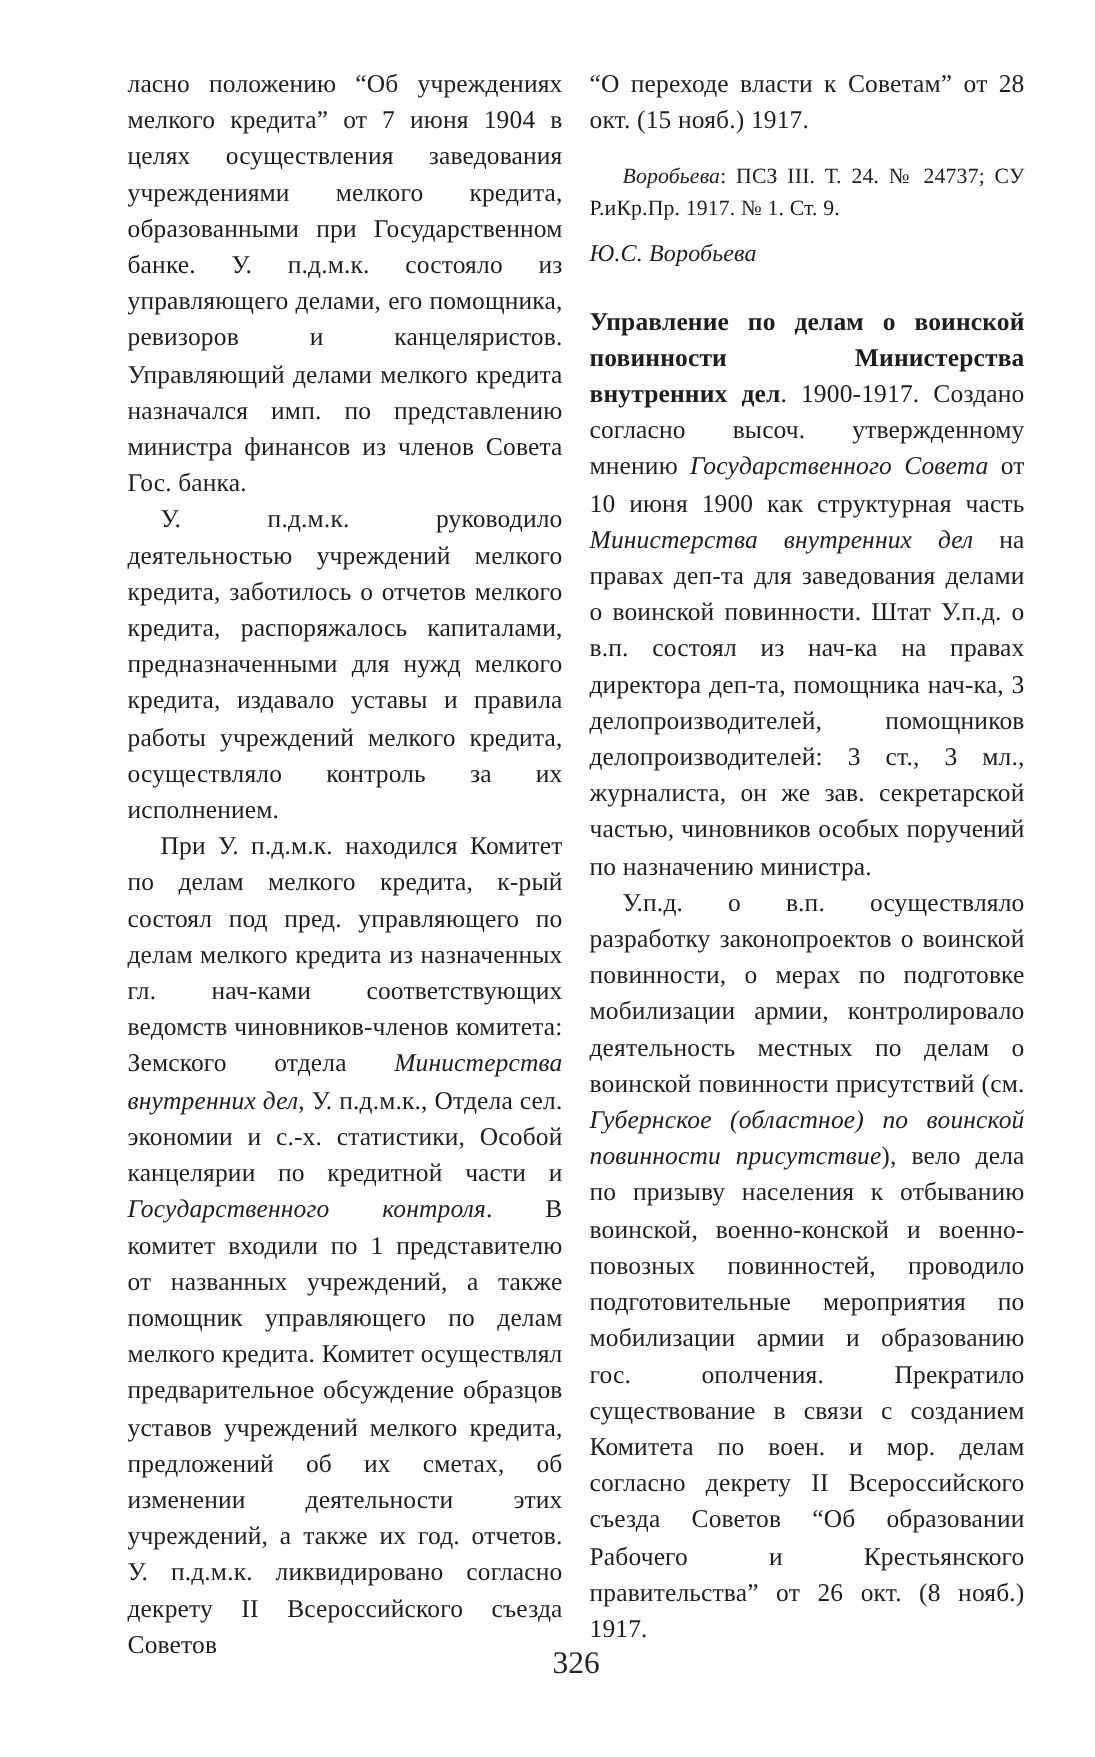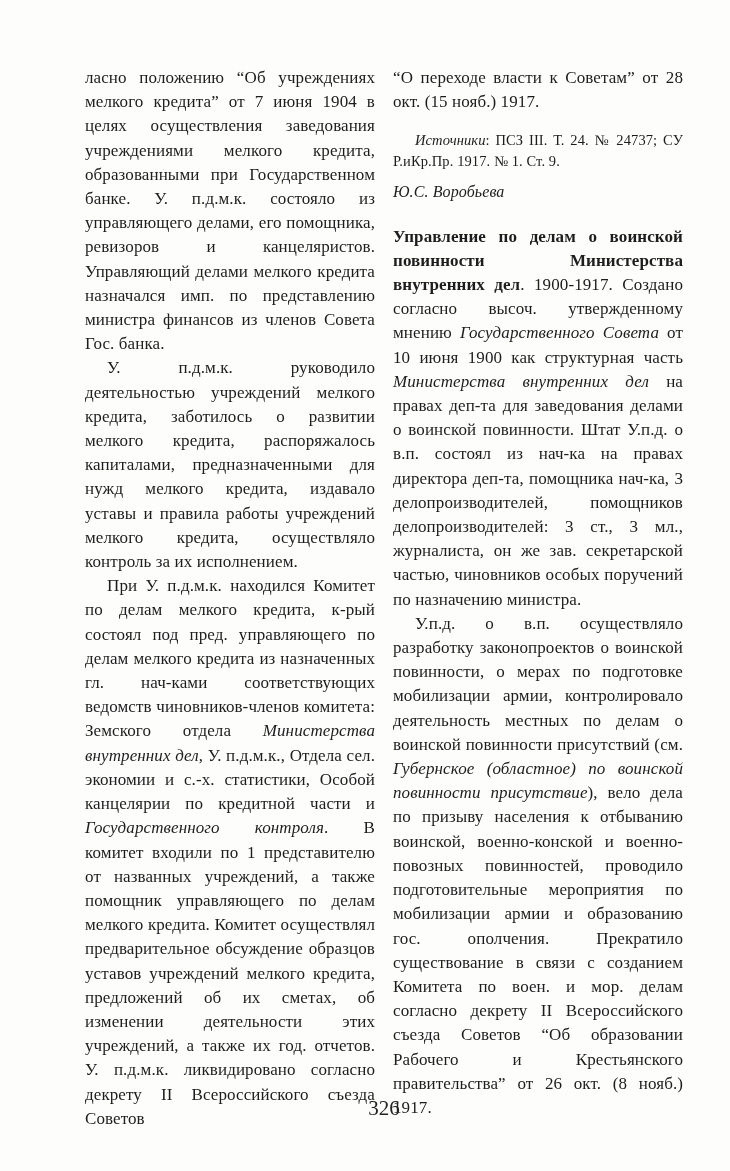--- a/index.html
+++ b/index.html
@@ -14,21 +14,20 @@
     width:730px;height:1171px;
     background:#fdfdfc;
     color:#1d1d1d;
   }
   .columns{
     position:absolute;
     left:85px;top:44px;
     width:598px;
     display:flex;
     gap:18px;
-    margin-top:22px;
   }
   .col{
     width:290px;
     font-size:17px;
     line-height:24.2px;
     text-align:justify;
     letter-spacing:.1px;
   }
   .para{margin:0;}
   .indent{text-indent:22px;}
@@ -56,25 +55,25 @@
     color:#242424;
   }
 </style>
 </head>
 <body>
 
 <div class="page">
   <div class="columns">
     <div class="col">
         <p class="para"><span>ласно положению “Об учреждениях мелкого кредита” от 7 июня 1904 в целях осуществления заведования учреждениями мелкого кредита, образованными при Государственном банке. У. п.д.м.к. состояло из управляющего делами, его помощника, ревизоров и канцеляристов. Управляющий делами мелкого кредита назначался имп. по представлению министра финансов из членов Совета Гос. банка.</span></p>
-        <p class="para indent"><span>У. п.д.м.к. руководило деятельностью учреждений мелкого кредита, заботилось о развитии мелкого кредита, распоряжалось капиталами, предназначенными для нужд мелкого кредита, издавало уставы и правила работы учреждений мелкого кредита, осуществляло контроль за их исполнением.</span></p>
+        <p class="para indent"><span>У. п.д.м.к. руководило деятельностью учреждений мелкого кредита, заботилось о отчетов мелкого кредита, распоряжалось капиталами, предназначенными для нужд мелкого кредита, издавало уставы и правила работы учреждений мелкого кредита, осуществляло контроль за их исполнением.</span></p>
         <p class="para indent"><span>При У. п.д.м.к. находился Комитет по делам мелкого кредита, к-рый состоял под пред. управляющего по делам мелкого кредита из назначенных гл. нач-ками соответствующих ведомств чиновников-членов комитета: Земского отдела </span><span class="italic">Министерства внутренних дел</span><span>, У. п.д.м.к., Отдела сел. экономии и с.-х. статистики, Особой канцелярии по кредитной части и </span><span class="italic">Государственного контроля</span><span>. В комитет входили по 1 представителю от названных учреждений, а также помощник управляющего по делам мелкого кредита. Комитет осуществлял предварительное обсуждение образцов уставов учреждений мелкого кредита, предложений об их сметах, об изменении деятельности этих учреждений, а также их год. отчетов. У. п.д.м.к. ликвидировано согласно декрету II Всероссийского съезда Советов</span></p>
       </div>
     <div class="col">
         <p class="para"><span>“О переходе власти к Советам” от 28 окт. (15 нояб.) 1917.</span></p>
-        <p class="para sources indent"><span class="italic">Источники</span><span>: ПСЗ III. Т. 24. № 24737; СУ Р.иКр.Пр. 1917. № 1. Ст. 9.</span></p>
+        <p class="para sources indent"><span class="italic">Воробьева</span><span>: ПСЗ III. Т. 24. № 24737; СУ Р.иКр.Пр. 1917. № 1. Ст. 9.</span></p>
         <p class="para author"><span>Ю.С. Воробьева</span></p>
         <p class="para entry"><span class="bold">Управление по делам о воинской повинности Министерства внутренних дел</span><span>. 1900-1917. Создано согласно высоч. утвержденному мнению </span><span class="italic">Государственного Совета</span><span> от 10 июня 1900 как структурная часть </span><span class="italic">Министерства внутренних дел</span><span> на правах деп-та для заведования делами о воинской повинности. Штат У.п.д. о в.п. состоял из нач-ка на правах директора деп-та, помощника нач-ка, 3 делопроизводителей, помощников делопроизводителей: 3 ст., 3 мл., журналиста, он же зав. секретарской частью, чиновников особых поручений по назначению министра.</span></p>
         <p class="para indent"><span>У.п.д. о в.п. осуществляло разработку законопроектов о воинской повинности, о мерах по подготовке мобилизации армии, контролировало деятельность местных по делам о воинской повинности присутствий (см. </span><span class="italic">Губернское (областное) по воинской повинности присутствие</span><span>), вело дела по призыву населения к отбыванию воинской, военно-конской и военно-повозных повинностей, проводило подготовительные мероприятия по мобилизации армии и образованию гос. ополчения. Прекратило существование в связи с созданием Комитета по воен. и мор. делам согласно декрету II Всероссийского съезда Советов “Об образовании Рабочего и Крестьянского правительства” от 26 окт. (8 нояб.) 1917.</span></p>
       </div>
   </div>
   <div class="page-number">326</div>
 </div>
 
 </body></html>

